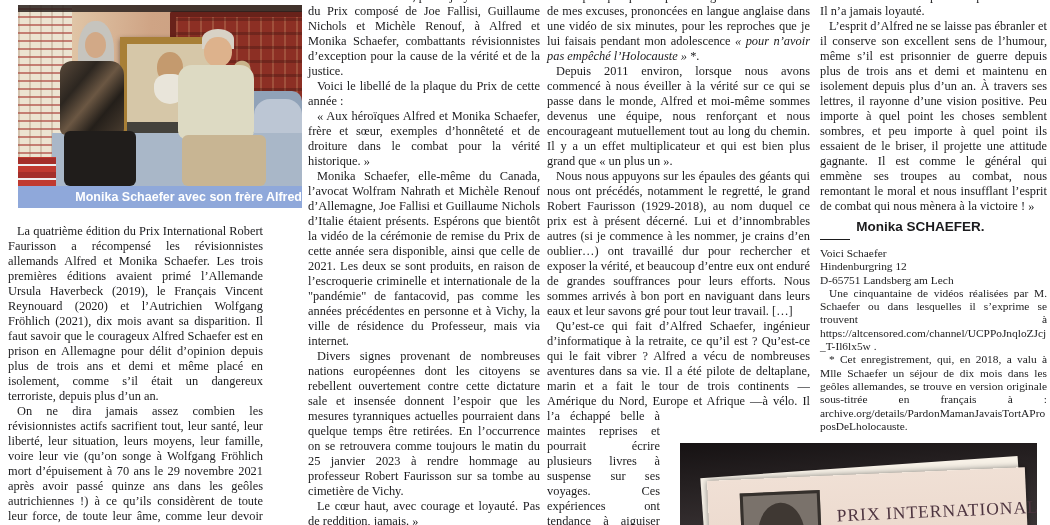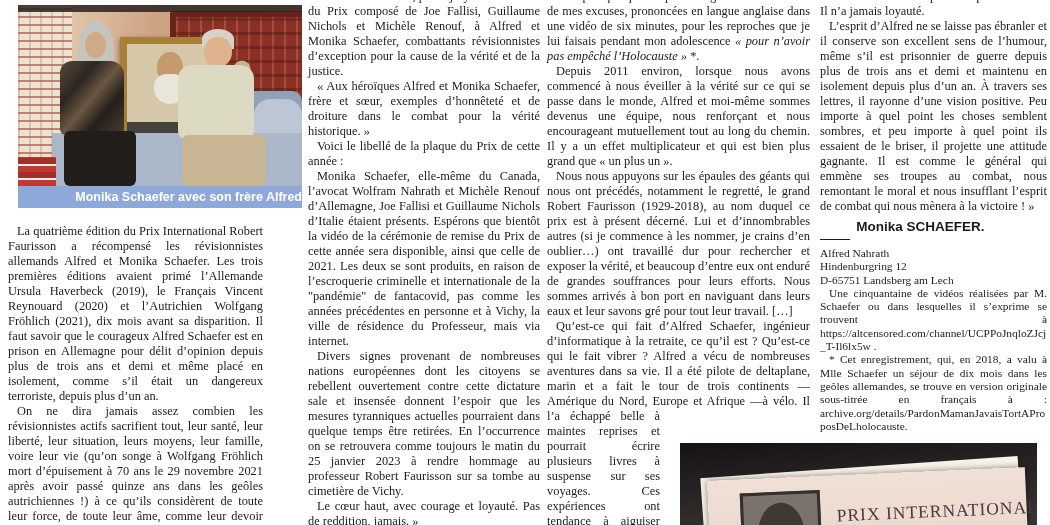--- a/index.html
+++ b/index.html
@@ -105,22 +105,22 @@
   </div>
 
   <div class="col col1">
     <p class="ind">La quatrième édition du Prix International Robert Faurisson a récompensé les révisionnistes allemands Alfred et Monika Schaefer. Les trois premières éditions avaient primé l’Allemande Ursula Haverbeck (2019), le Français Vincent Reynouard (2020) et l’Autrichien Wolfgang Fröhlich (2021), dix mois avant sa disparition. Il faut savoir que le courageux Alfred Schaefer est en prison en Allemagne pour délit d’opinion depuis plus de trois ans et demi et même placé en isolement, comme s’il était un dangereux terroriste, depuis plus d’un an.</p>
     <p class="ind">On ne dira jamais assez combien les révisionnistes actifs sacrifient tout, leur santé, leur liberté, leur situation, leurs moyens, leur famille, voire leur vie (qu’on songe à Wolfgang Fröhlich mort d’épuisement à 70 ans le 29 novembre 2021 après avoir passé quinze ans dans les geôles autrichiennes !) à ce qu’ils considèrent de toute leur force, de toute leur âme, comme leur devoir impérieux. Ils vont jusqu’au bout, quoi qu’il</p>
   </div>
 
   <div class="col col2">
     <div class="clip-line">Le Prix a été décerné, par le jury</div>
     <p>du Prix composé de Joe Fallisi, Guillaume Nichols et Michèle Renouf, à Alfred et Monika Schaefer, combattants révisionnistes d’exception pour la cause de la vérité et de la justice.</p>
+    <p class="ind">Voici le libellé de la plaque du Prix de cette année :</p>
     <p class="ind">« Aux héroïques Alfred et Monika Schaefer, frère et sœur, exemples d’honnêteté et de droiture dans le combat pour la vérité historique. »</p>
-    <p class="ind">Voici le libellé de la plaque du Prix de cette année :</p>
     <p class="ind">Monika Schaefer, elle-même du Canada, l’avocat Wolfram Nahrath et Michèle Renouf d’Allemagne, Joe Fallisi et Guillaume Nichols d’Italie étaient présents. Espérons que bientôt la vidéo de la cérémonie de remise du Prix de cette année sera disponible, ainsi que celle de 2021. Les deux se sont produits, en raison de l’escroquerie criminelle et internationale de la "pandémie" de fantacovid, pas comme les années précédentes en personne et à Vichy, la ville de résidence du Professeur, mais via internet.</p>
     <p class="ind">Divers signes provenant de nombreuses nations européennes dont les citoyens se rebellent ouvertement contre cette dictature sale et insensée donnent l’espoir que les mesures tyranniques actuelles pourraient dans quelque temps être retirées. En l’occurrence on se retrouvera comme toujours le matin du 25 janvier 2023 à rendre hommage au professeur Robert Faurisson sur sa tombe au cimetière de Vichy.</p>
     <p class="ind">Le cœur haut, avec courage et loyauté. Pas de reddition, jamais. »</p>
 
   </div>
 
   <div class="col col3">
     <div class="clip-line">s’est repris quelque temps : il s’agissait</div>
     <p><span>de mes excuses, prononcées en langue anglaise dans une vidéo de six minutes, pour les reproches que je lui faisais pendant mon adolescence </span><span class="qi">« pour n’avoir pas empêché l’Holocauste »</span><span> *.</span></p>
     <p class="ind">Depuis 2011 environ, lorsque nous avons commencé à nous éveiller à la vérité sur ce qui se passe dans le monde, Alfred et moi-même sommes devenus une équipe, nous renforçant et nous encourageant mutuellement tout au long du chemin. Il y a un effet multiplicateur et qui est bien plus grand que « un plus un ».</p>
@@ -128,21 +128,21 @@
     <p class="ind"><span>Qu’est-ce qui fait d’Alfred Schaefer, ingénieur d’informatique à la retraite, ce qu’il est ? Qu’est-ce qui le fait vibrer ? Alfred a vécu de nombreuses aventures dans sa vie. Il a été pilote de deltaplane, marin et a fait le tour de trois continents —Amérique du Nord, Europe et Afrique —à vélo. Il l’a </span><span class="wrap-spacer"></span><span>échappé belle à maintes reprises et pourrait écrire plusieurs livres à suspense sur ses voyages. Ces expériences ont tendance à aiguiser l’appréciation de ce que nous possédons et</span></p>
   </div>
 
   <div class="col col4">
     <div class="clip-line">il avait été averti et la prenait à partie.</div>
     <p>Il n’a jamais loyauté.</p>
     <p class="ind">L’esprit d’Alfred ne se laisse pas ébranler et il conserve son excellent sens de l’humour, même s’il est prisonnier de guerre depuis plus de trois ans et demi et maintenu en isolement depuis plus d’un an. À travers ses lettres, il rayonne d’une vision positive. Peu importe à quel point les choses semblent sombres, et peu importe à quel point ils essaient de le briser, il projette une attitude gagnante. Il est comme le général qui emmène ses troupes au combat, nous remontant le moral et nous insufflant l’esprit de combat qui nous mènera à la victoire ! »</p>
     <div class="sig">Monika SCHAEFER.</div>
     <div class="small">
       <div class="sep-dash"></div>
-      <div>Alfred Nahrath</div>
+      <div>Voici Schaefer</div>
       <div>Hindenburgring 12</div>
       <div>D-65751 Landsberg am Lech</div>
       <p class="ind">Une cinquantaine de vidéos réalisées par M. Schaefer ou dans lesquelles il s’exprime se trouvent à https://altcensored.com/channel/UCPPoJnqloZJcj_T-Il6lx5w .</p>
       <p class="ind">* Cet enregistrement, qui, en 2018, a valu à Mlle Schaefer un séjour de dix mois dans les geôles allemandes, se trouve en version originale sous-titrée en français à : archive.org/details/PardonMamanJavaisTortAProposDeLholocauste.</p>
     </div>
   </div>
 
   <figure class="photo-bottom">
     <div class="pb-sliver"></div>
     <div class="pb-card">

